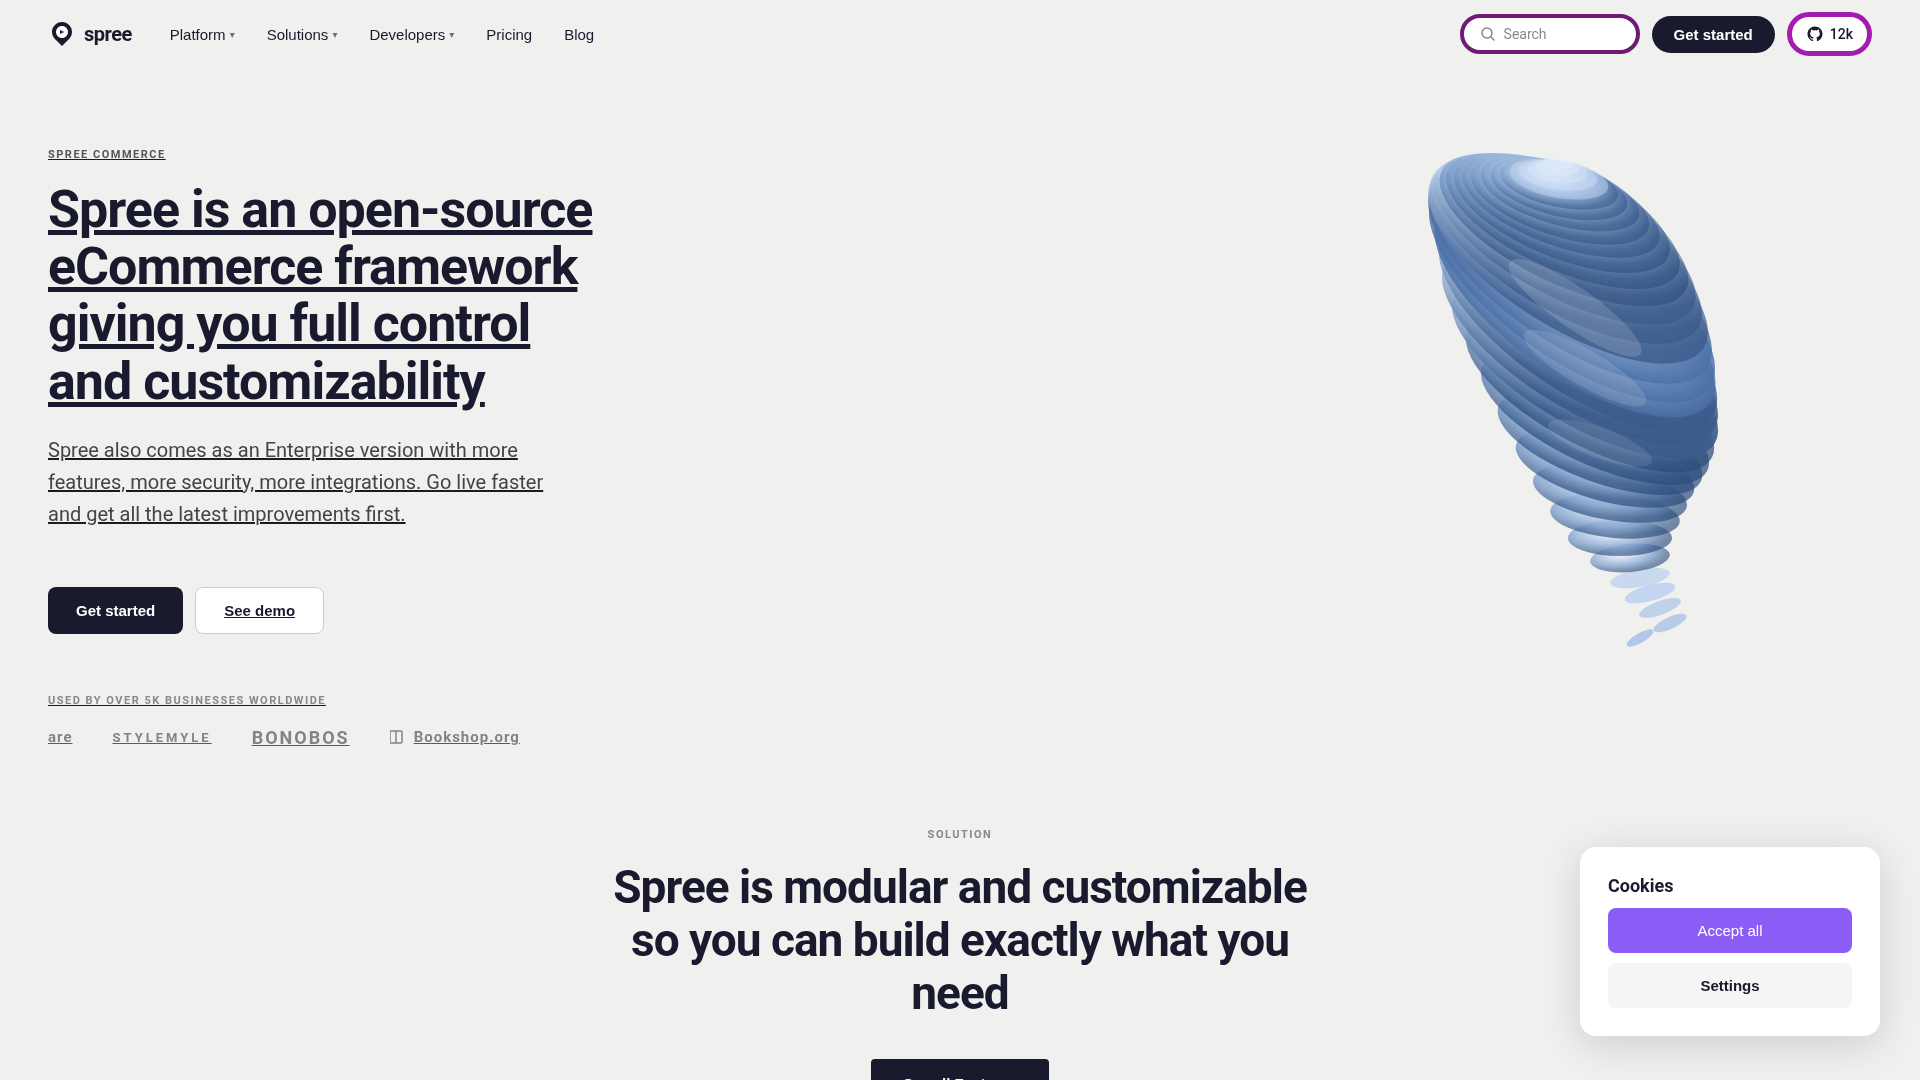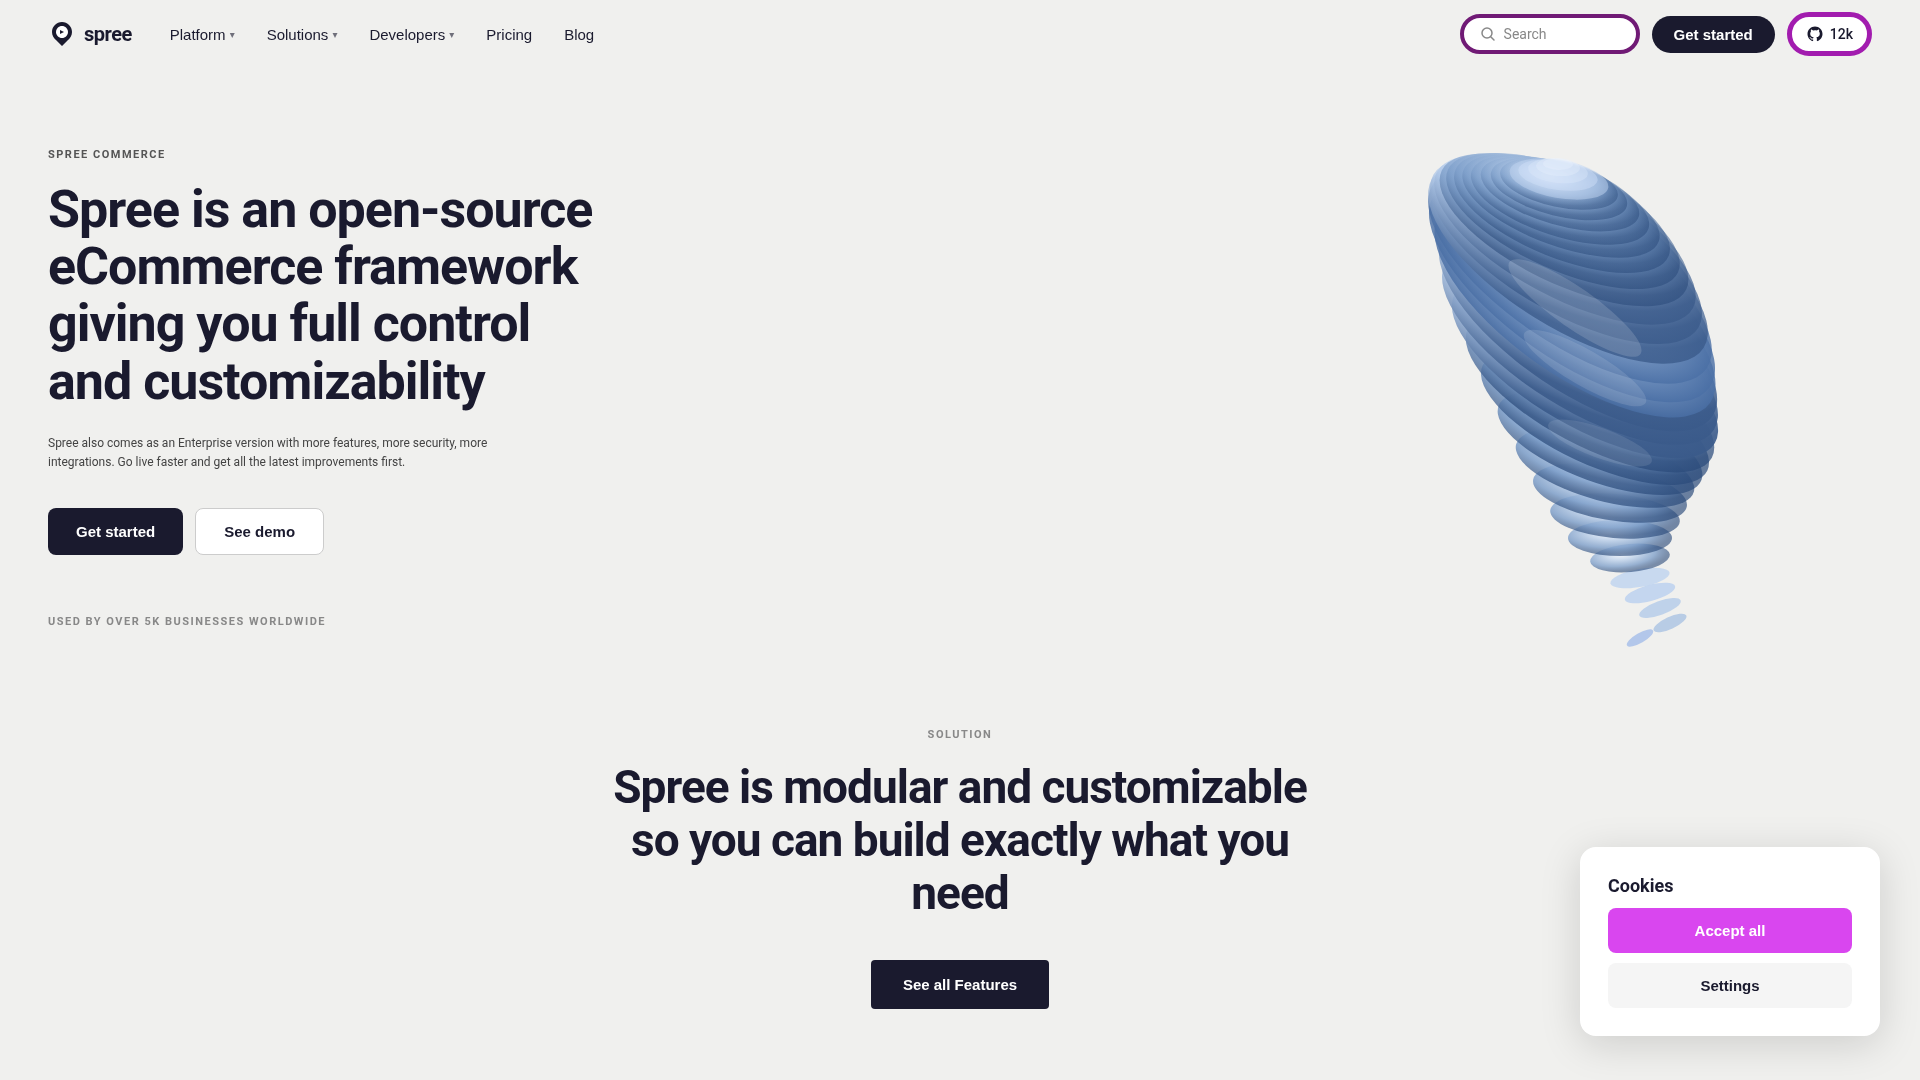--- a/index.html
+++ b/index.html
@@ -115,20 +115,21 @@
       cursor: pointer;
     }
 
     
     .hero {
       display: flex;
       align-items: center;
       padding: 60px 48px 0;
       position: relative;
       min-height: 560px;
+      text-decoration: underline;
     }
     .hero-content {
       max-width: 560px;
       padding-top: 20px;
       position: relative;
       z-index: 2;
     }
     .hero-badge {
       font-size: 11px;
       font-weight: 700;
@@ -139,24 +140,24 @@
     }
     .hero-title {
       font-size: 52px;
       font-weight: 700;
       line-height: 1.1;
       color: #1a1a2e;
       margin-bottom: 24px;
       letter-spacing: -1px;
     }
     .hero-desc {
-      font-size: 12px;
+      font-size: 20px;
       line-height: 1.6;
       color: #444;
-      margin-bottom: 36px;
+      margin-bottom: 57px;
       max-width: 500px;
     }
     .hero-buttons {
       display: flex;
       gap: 12px;
       margin-bottom: 60px;
     }
     .btn-primary {
       background: #1a1a2e;
       color: white;
@@ -262,27 +263,27 @@
     }
     .cookie-text {
       font-size: 13px;
       color: #555;
       line-height: 1.5;
       margin-bottom: 20px;
     }
     .btn-accept-all {
       display: block;
       width: 100%;
-      background: #d946ef;
+      background: #8b5cf6;
       color: white;
       border: none;
       border-radius: 8px;
       padding: 14px;
       font-size: 15px;
-      font-weight: 700;
+      font-weight: 400;
       cursor: pointer;
       margin-bottom: 10px;
       text-align: center;
     }
     .btn-settings {
       display: block;
       width: 100%;
       background: #f5f5f5;
       color: #1a1a2e;
       border: none;
@@ -358,20 +359,32 @@
   <div class="hero-content">
     <div class="hero-badge">SPREE COMMERCE</div>
     <h1 class="hero-title">Spree is an open-source eCommerce framework giving you full control and customizability</h1>
     <p class="hero-desc">Spree also comes as an Enterprise version with more features, more security, more integrations. Go live faster and get all the latest improvements first.</p>
     <div class="hero-buttons">
       <button class="btn-primary">Get started</button>
       <button class="btn-secondary">See demo</button>
     </div>
     <div class="clients-section">
       <div class="clients-label">USED BY OVER 5K BUSINESSES WORLDWIDE</div>
+      <div class="clients-logos">
+        <span class="client-logo">are</span>
+        <span class="client-logo stylemyle">STYLEMYLE</span>
+        <span class="client-logo bonobos">BONOBOS</span>
+        <span class="client-logo bookshop">
+          <svg width="18" height="14" viewBox="0 0 18 14" fill="none">
+            <rect x="0" y="1" width="12" height="12" rx="1" stroke="#555" stroke-width="1.5" fill="none"></rect>
+            <path d="M6 1v12" stroke="#555" stroke-width="1.5"></path>
+          </svg>
+          Bookshop.org
+        </span>
+      </div>
     </div>
   </div>
 
   <div class="spiral-container">
     <svg width="700" height="620" viewBox="0 0 700 620" xmlns="http://www.w3.org/2000/svg">
       <defs>
         <radialGradient id="spiralGrad1" cx="50%" cy="50%" r="50%">
           <stop offset="0%" stop-color="#c8d8f0"></stop>
           <stop offset="40%" stop-color="#9ab5d8"></stop>
           <stop offset="100%" stop-color="#4a6fa5"></stop>

